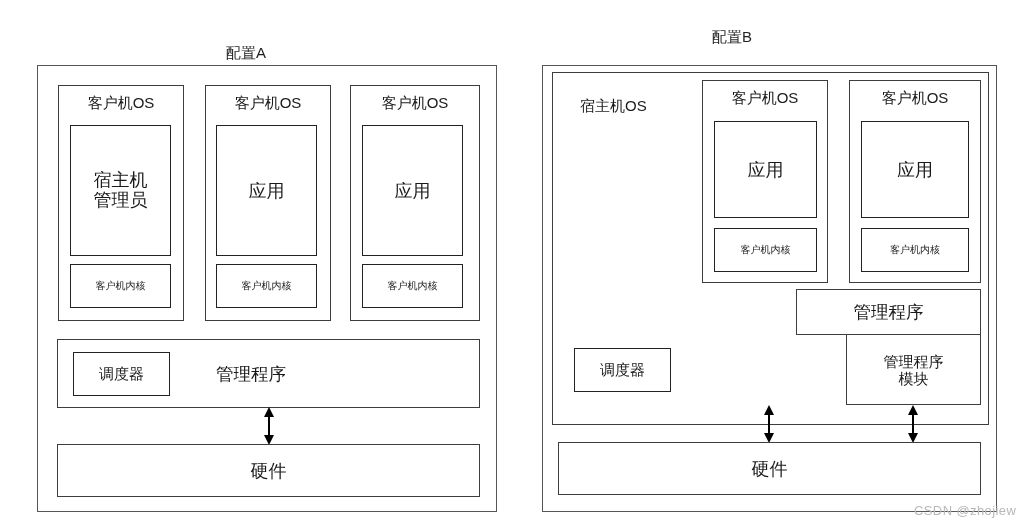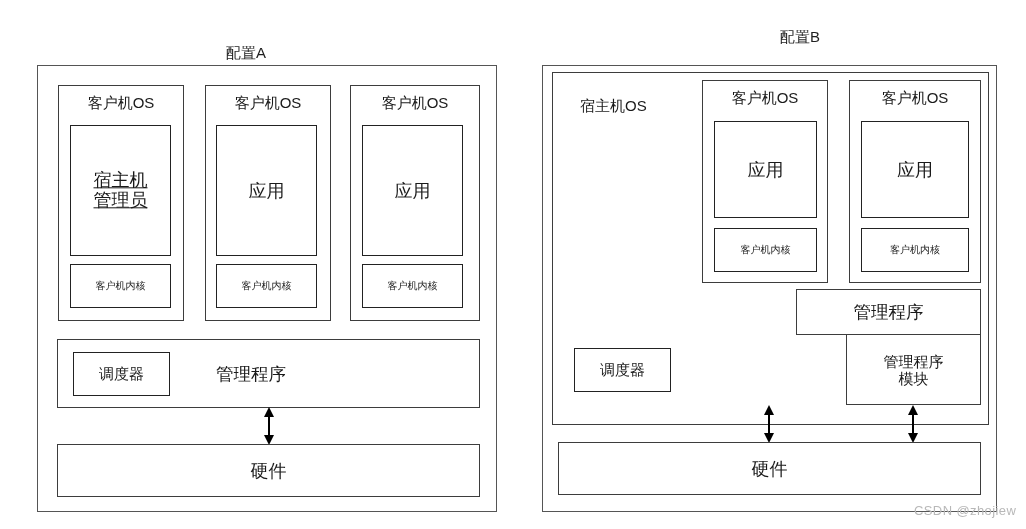--- a/index.html
+++ b/index.html
@@ -79,21 +79,21 @@
 <div class="canvas">
 
   <div class="abs title" style="left:168px; top:44px; width:156px;">配置A</div>
 
   <div class="abs box-outer" style="left:37px; top:65px; width:460px; height:447px;"></div>
 
   <div class="abs box" style="left:58px; top:85px; width:126px; height:236px;">
     <div class="lbl lbl-top fs15">客户机OS</div>
   </div>
   <div class="abs box-thin" style="left:70px; top:125px; width:101px; height:131px;">
-    <div class="lbl lbl-mid fs18" style="white-space:pre-line;text-decoration:underline;">宿主机
+    <div class="lbl lbl-mid fs18" style="white-space:pre-line;">宿主机
 管理员</div>
   </div>
   <div class="abs box-thin" style="left:70px; top:264px; width:101px; height:44px;">
     <div class="lbl lbl-mid fs13">客户机内核</div>
   </div>
 
   <div class="abs box" style="left:205px; top:85px; width:126px; height:236px;">
     <div class="lbl lbl-top fs15">客户机OS</div>
   </div>
   <div class="abs box-thin" style="left:216px; top:125px; width:101px; height:131px;">
@@ -123,21 +123,21 @@
   <svg class="arrow" style="left:258px; top:407px;" width="22" height="38" viewBox="0 0 22 38">
     <line x1="11" y1="5" x2="11" y2="33" stroke="#000" stroke-width="2"></line>
     <polygon points="11,0 6,10 16,10" fill="#000"></polygon>
     <polygon points="11,38 6,28 16,28" fill="#000"></polygon>
   </svg>
 
   <div class="abs box" style="left:57px; top:444px; width:423px; height:53px;">
     <div class="lbl lbl-mid fs18">硬件</div>
   </div>
 
-  <div class="abs title" style="left:722px; top:28px; width:156px;">配置B</div>
+  <div class="abs title" style="left:654px; top:28px; width:156px;">配置B</div>
 
   <div class="abs box-outer" style="left:542px; top:65px; width:455px; height:447px;"></div>
 
   <div class="abs box" style="left:552px; top:72px; width:437px; height:353px;">
     <div class="lbl fs15" style="top:24px; text-align:left; padding-left:27px;">宿主机OS</div>
   </div>
 
   <div class="abs box" style="left:702px; top:80px; width:126px; height:203px;">
     <div class="lbl lbl-top fs15">客户机OS</div>
   </div>

